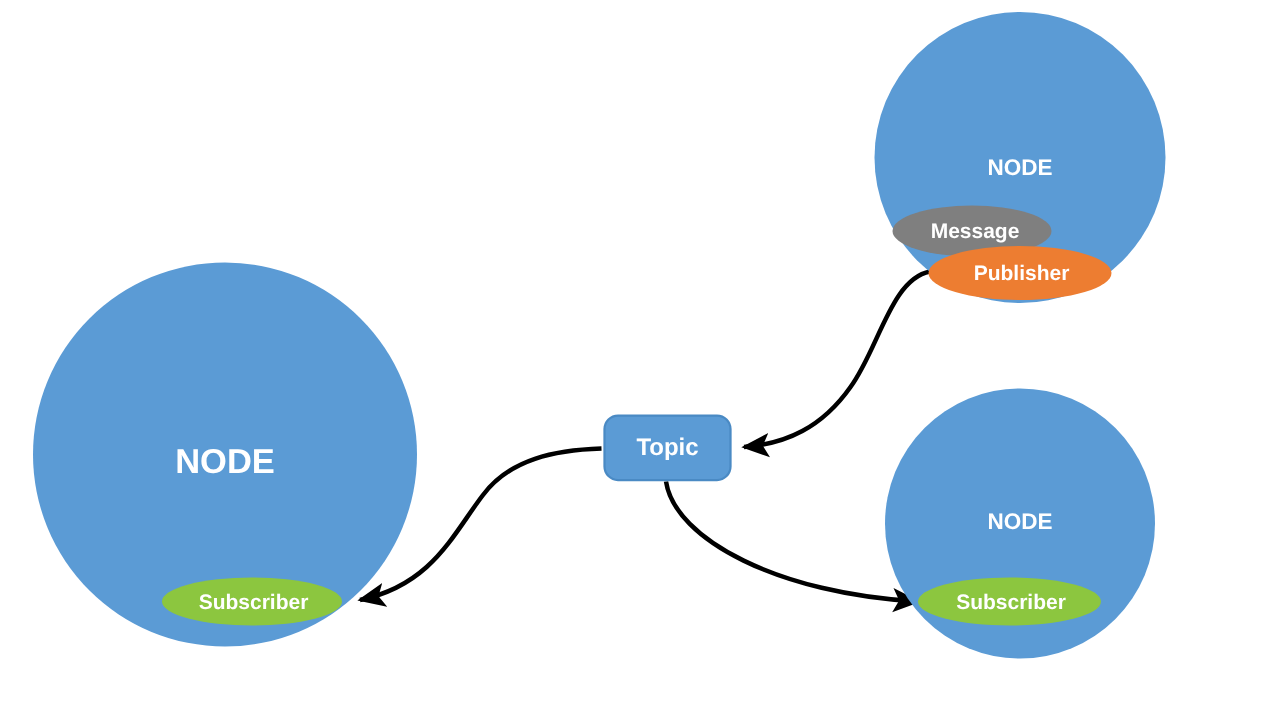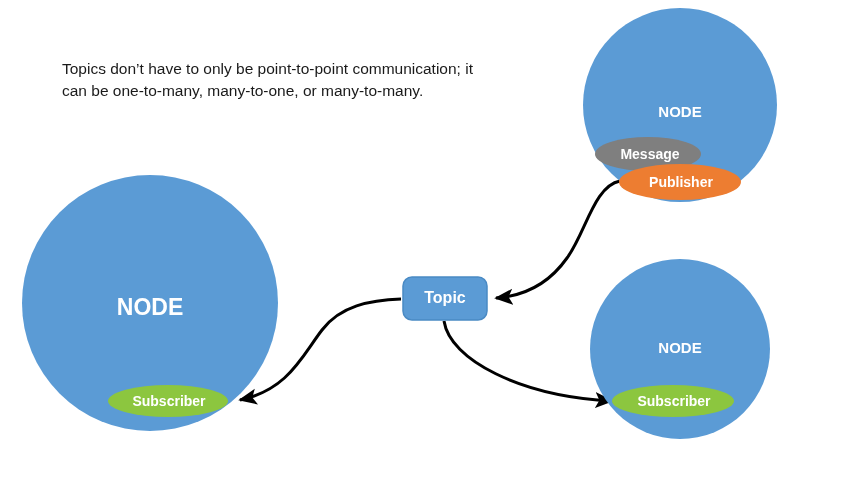--- a/index.html
+++ b/index.html
@@ -67,22 +67,20 @@
     fill: none;
     stroke: #000000;
     stroke-width: 3;
   }
 </style>
 </head>
 <body>
 
 <div id="canvas">
 
-  <div class="caption">Topics don’t have to only be point-to-point communication; it
-can be one-to-many, many-to-one, or many-to-many.</div>
 
   <svg id="diagram-svg" viewBox="0 0 854 480">
     <defs>
       <marker id="arrowhead" markerWidth="7" markerHeight="7" refX="5.6" refY="3" orient="auto" markerUnits="strokeWidth">
         <path d="M0,0.3 L6.2,3 L0,5.7 L1.4,3 Z" fill="#000000"></path>
       </marker>
     </defs>
 
     <g>
 

